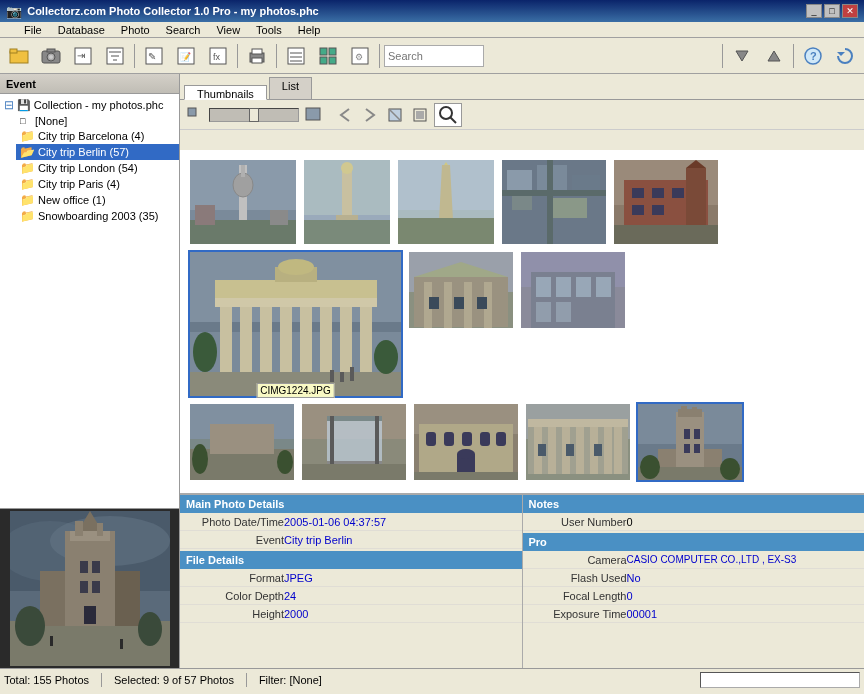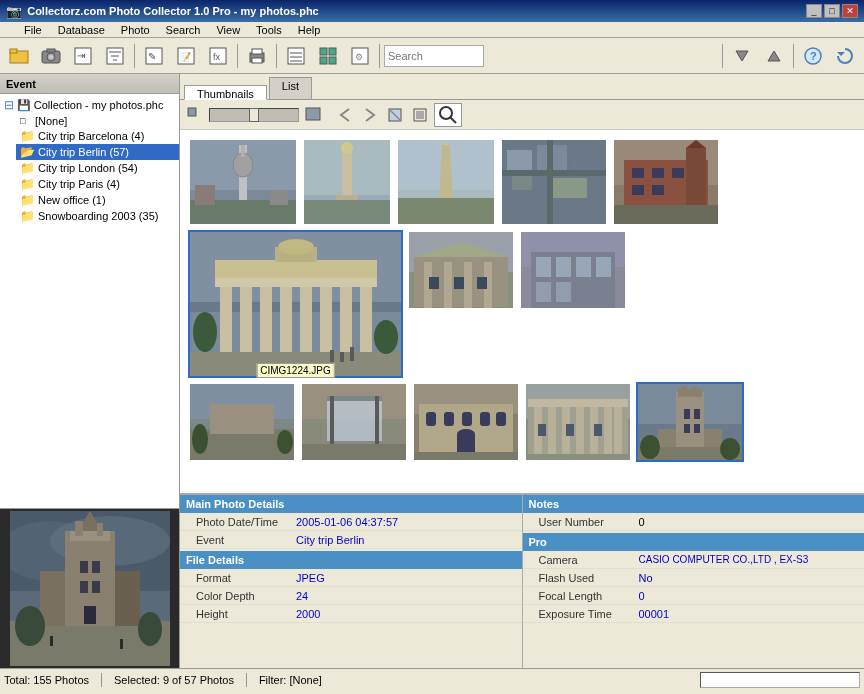--- a/index.html
+++ b/index.html
@@ -210,20 +210,21 @@
     }
 
     
     #thumbnails-area {
       flex: 1;
       overflow-y: auto;
       overflow-x: hidden;
       background: white;
       padding: 4px;
       position: relative;
+      margin-top: 20px;
     }
     .thumb-cell {
       display: flex;
       align-items: center;
       justify-content: center;
       cursor: pointer;
       position: relative;
       min-height: 80px;
     }
     .thumb-cell.selected { border: 2px solid #316ac5; background: #d8e8ff; }
@@ -266,24 +267,25 @@
       color: white;
       padding: 2px 6px;
       font-weight: bold;
       font-size: 11px;
       height: 18px;
       display: flex;
       align-items: center;
     }
     .details-row {
       display: flex;
-      padding: 2px 16px;
+      padding: 2px 4px;
       border-bottom: 1px solid #e0ddd5;
       align-items: center;
       min-height: 18px;
+      text-align: right;
     }
     .details-label {
       width: 100px;
       font-size: 11px;
       color: #333;
       flex-shrink: 0;
     }
     .details-value {
       font-size: 11px;
       color: #0000cc;

